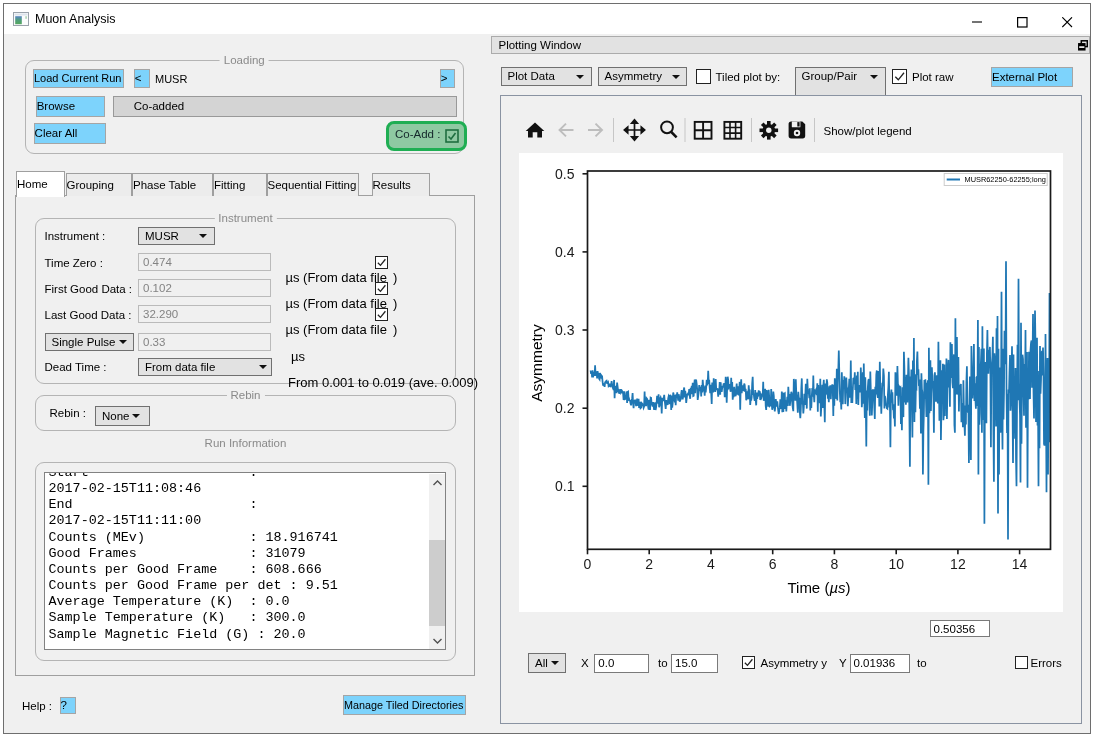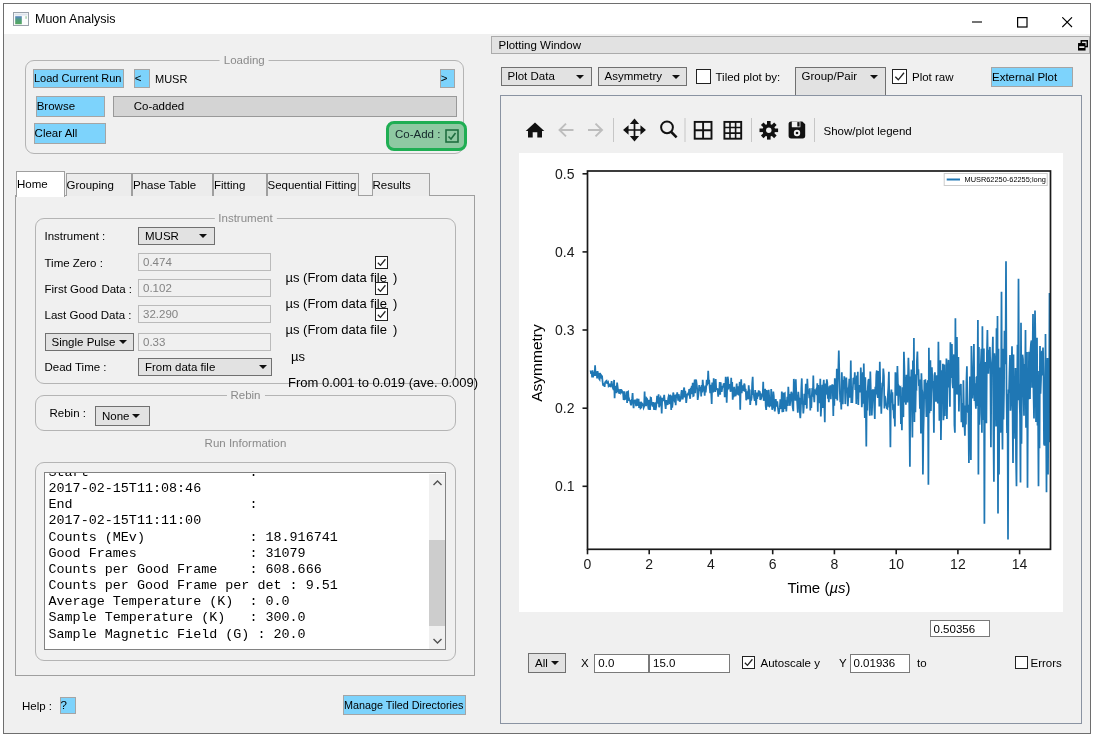--- a/index.html
+++ b/index.html
@@ -272,26 +272,26 @@
    <rect x="425.2" y="20.5" width="103" height="12" fill="#ffffff" fill-opacity="0.9" stroke="#cccccc"></rect>
    <line x1="427.7" y1="26.5" x2="441" y2="26.5" stroke="#1f77b4" stroke-width="2"></line>
    <text x="445.5" y="29" font-size="7.4">MUSR62250-62255;long</text>
  </svg>
 
  <div class="cmb" style="left:524px;top:649px;width:38px;height:20px;line-height:18px">All</div>
  <div class="arw" style="left:547px;top:657px"></div>
  <div class="lbl" style="left:577px;top:652.5px">X</div>
  <div class="inp" style="left:590.3px;top:649.5px;width:55px;height:19px;line-height:17px">0.0</div>
  <div class="lbl" style="left:654px;top:652.5px">to</div>
- <div class="inp" style="left:645px;top:649.5px;width:81px;height:19px;line-height:17px">15.0</div>
+ <div class="inp" style="left:667px;top:649.5px;width:47px;height:19px;line-height:17px">15.0</div>
  <svg style="position:absolute;left:738px;top:652px" width="13" height="13">
       <rect x="0.5" y="0.5" width="12" height="12" fill="#fff" stroke="#222" stroke-width="1"></rect>
       <path d="M2.86 6.76 L5.46 9.36 L10.4 3.25" fill="none" stroke="#222" stroke-width="1.3"></path>
     </svg>
- <div class="lbl" style="left:756.5px;top:652.5px">Autoscale y</div>
+ <div class="lbl" style="left:756.5px;top:652.5px">Asymmetry y</div>
  <div class="lbl" style="left:835px;top:652.5px">Y</div>
  <div class="inp" style="left:845.5px;top:649.5px;width:60px;height:19px;line-height:17px">0.01936</div>
  <div class="lbl" style="left:913px;top:652.5px">to</div>
  <div class="inp" style="left:925.5px;top:616px;width:60px;height:17px;line-height:17px">0.50356</div>
  <svg style="position:absolute;left:1011px;top:652px" width="13" height="13">
       <rect x="0.5" y="0.5" width="12" height="12" fill="#fff" stroke="#222" stroke-width="1"></rect>
     </svg>
  <div class="lbl" style="left:1026.5px;top:652.5px">Errors</div>
 </div>
 

